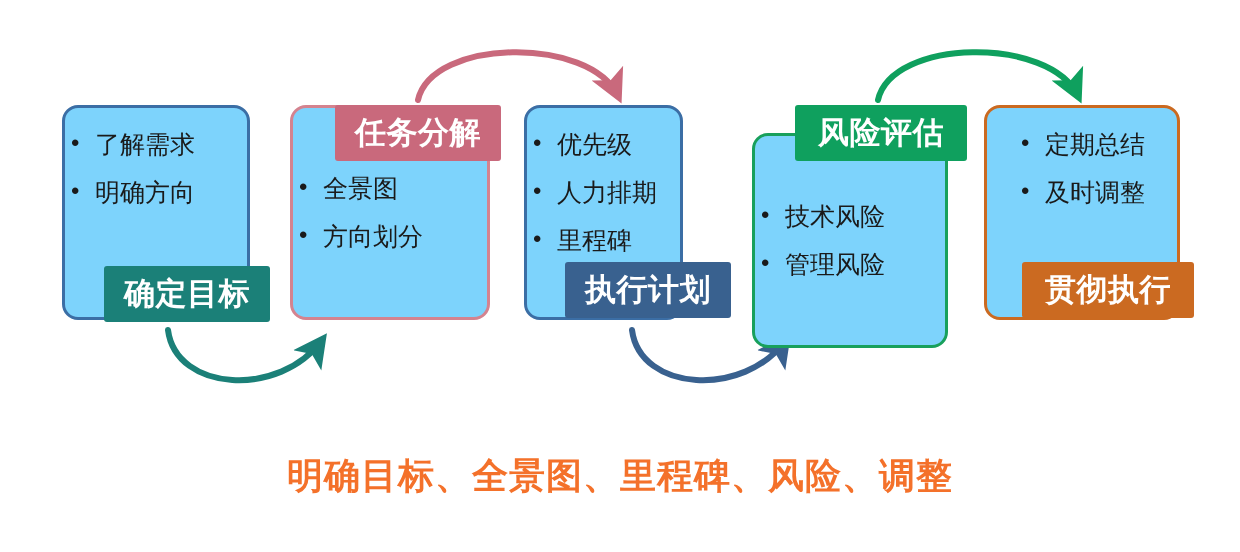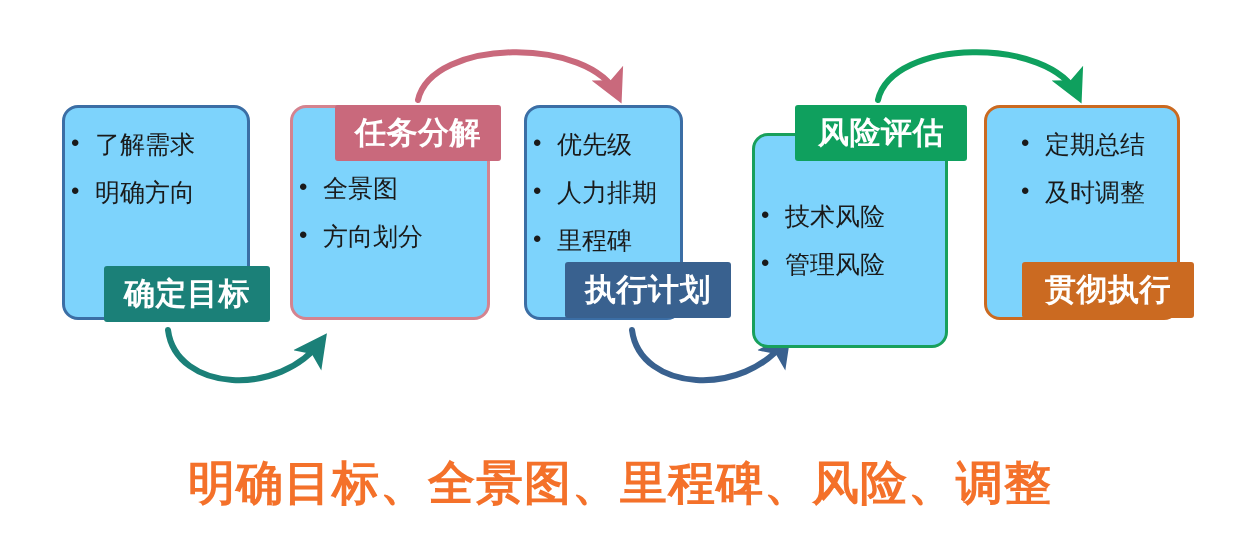--- a/index.html
+++ b/index.html
@@ -78,21 +78,21 @@
     height: 56px;
     font-family: "Liberation Sans", "DejaVu Sans", sans-serif;
   }
   
   #caption {
     position: absolute;
     left: 0;
     right: 0;
     top: 452px;
     text-align: center;
-    font-size: 47px;
+    font-size: 36px;
     font-weight: bold;
     letter-spacing: 1px;
     color: #F4712A;
     font-family: "Liberation Sans", "DejaVu Sans", sans-serif;
     white-space: nowrap;
   }
 </style>
 </head>
 <body>
 

